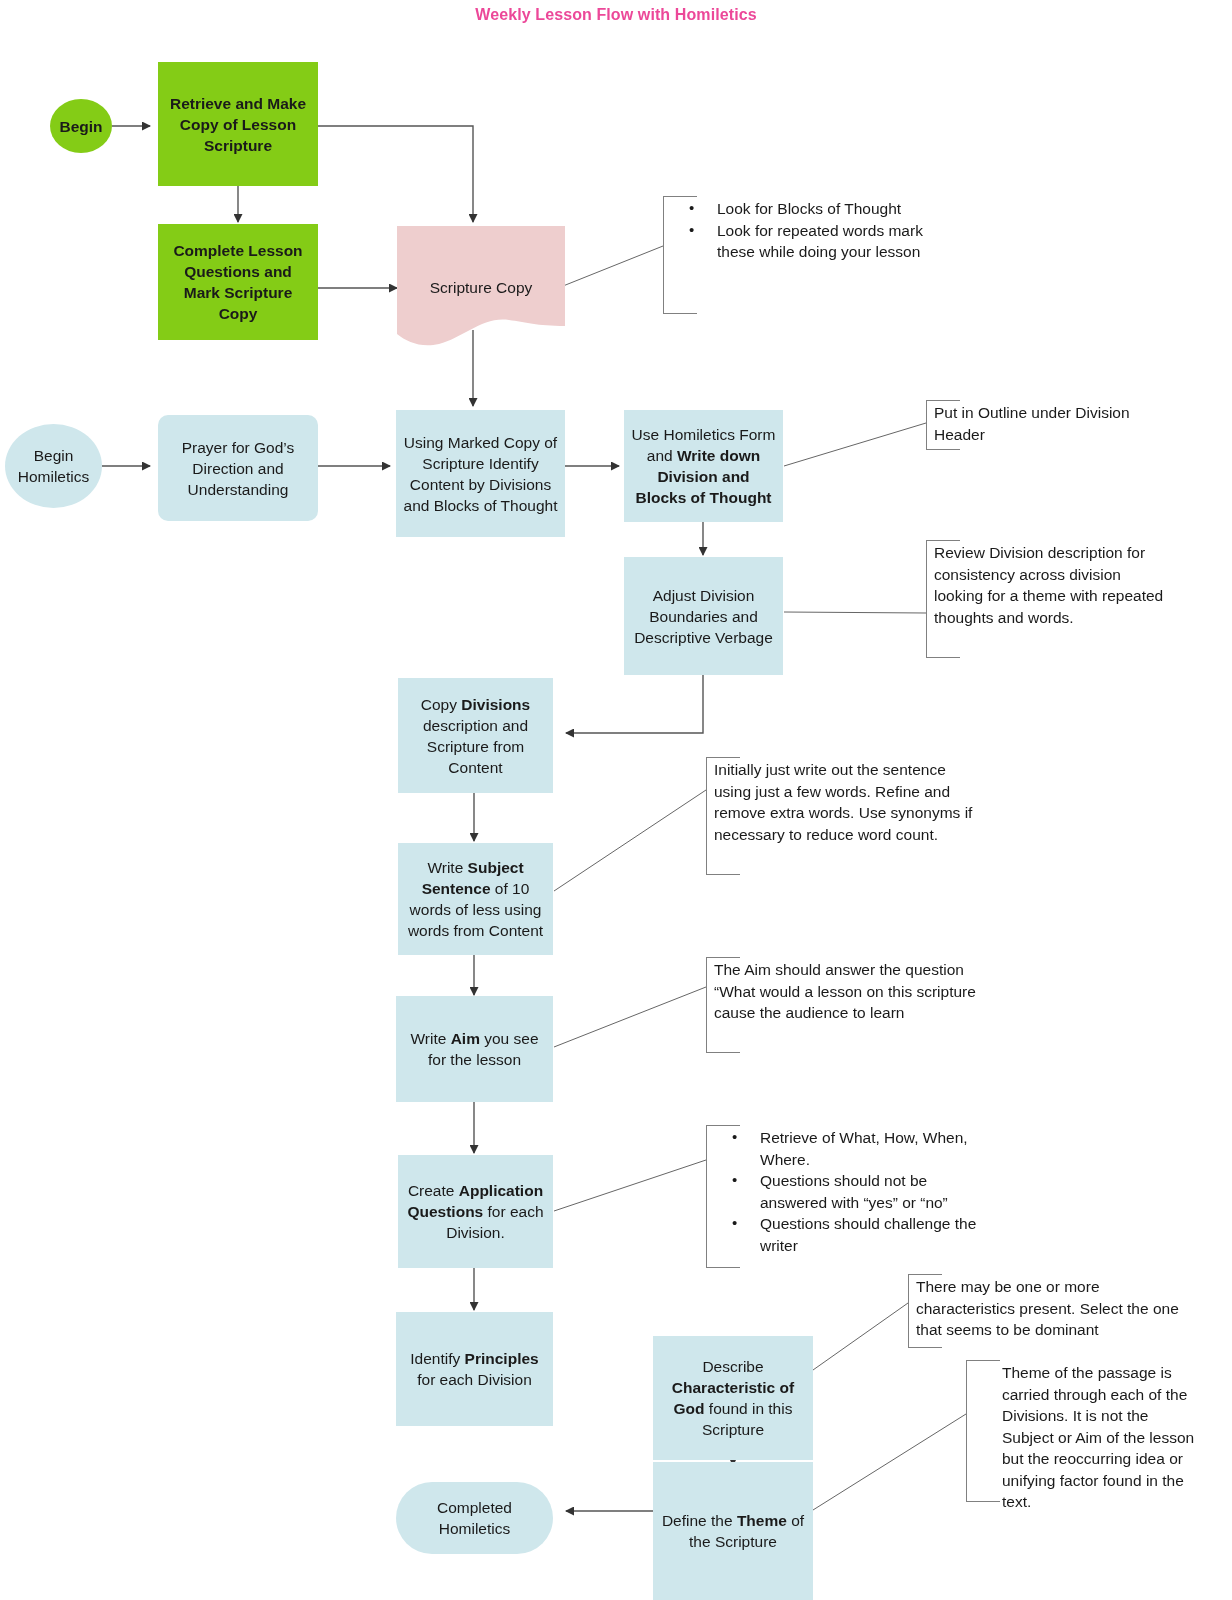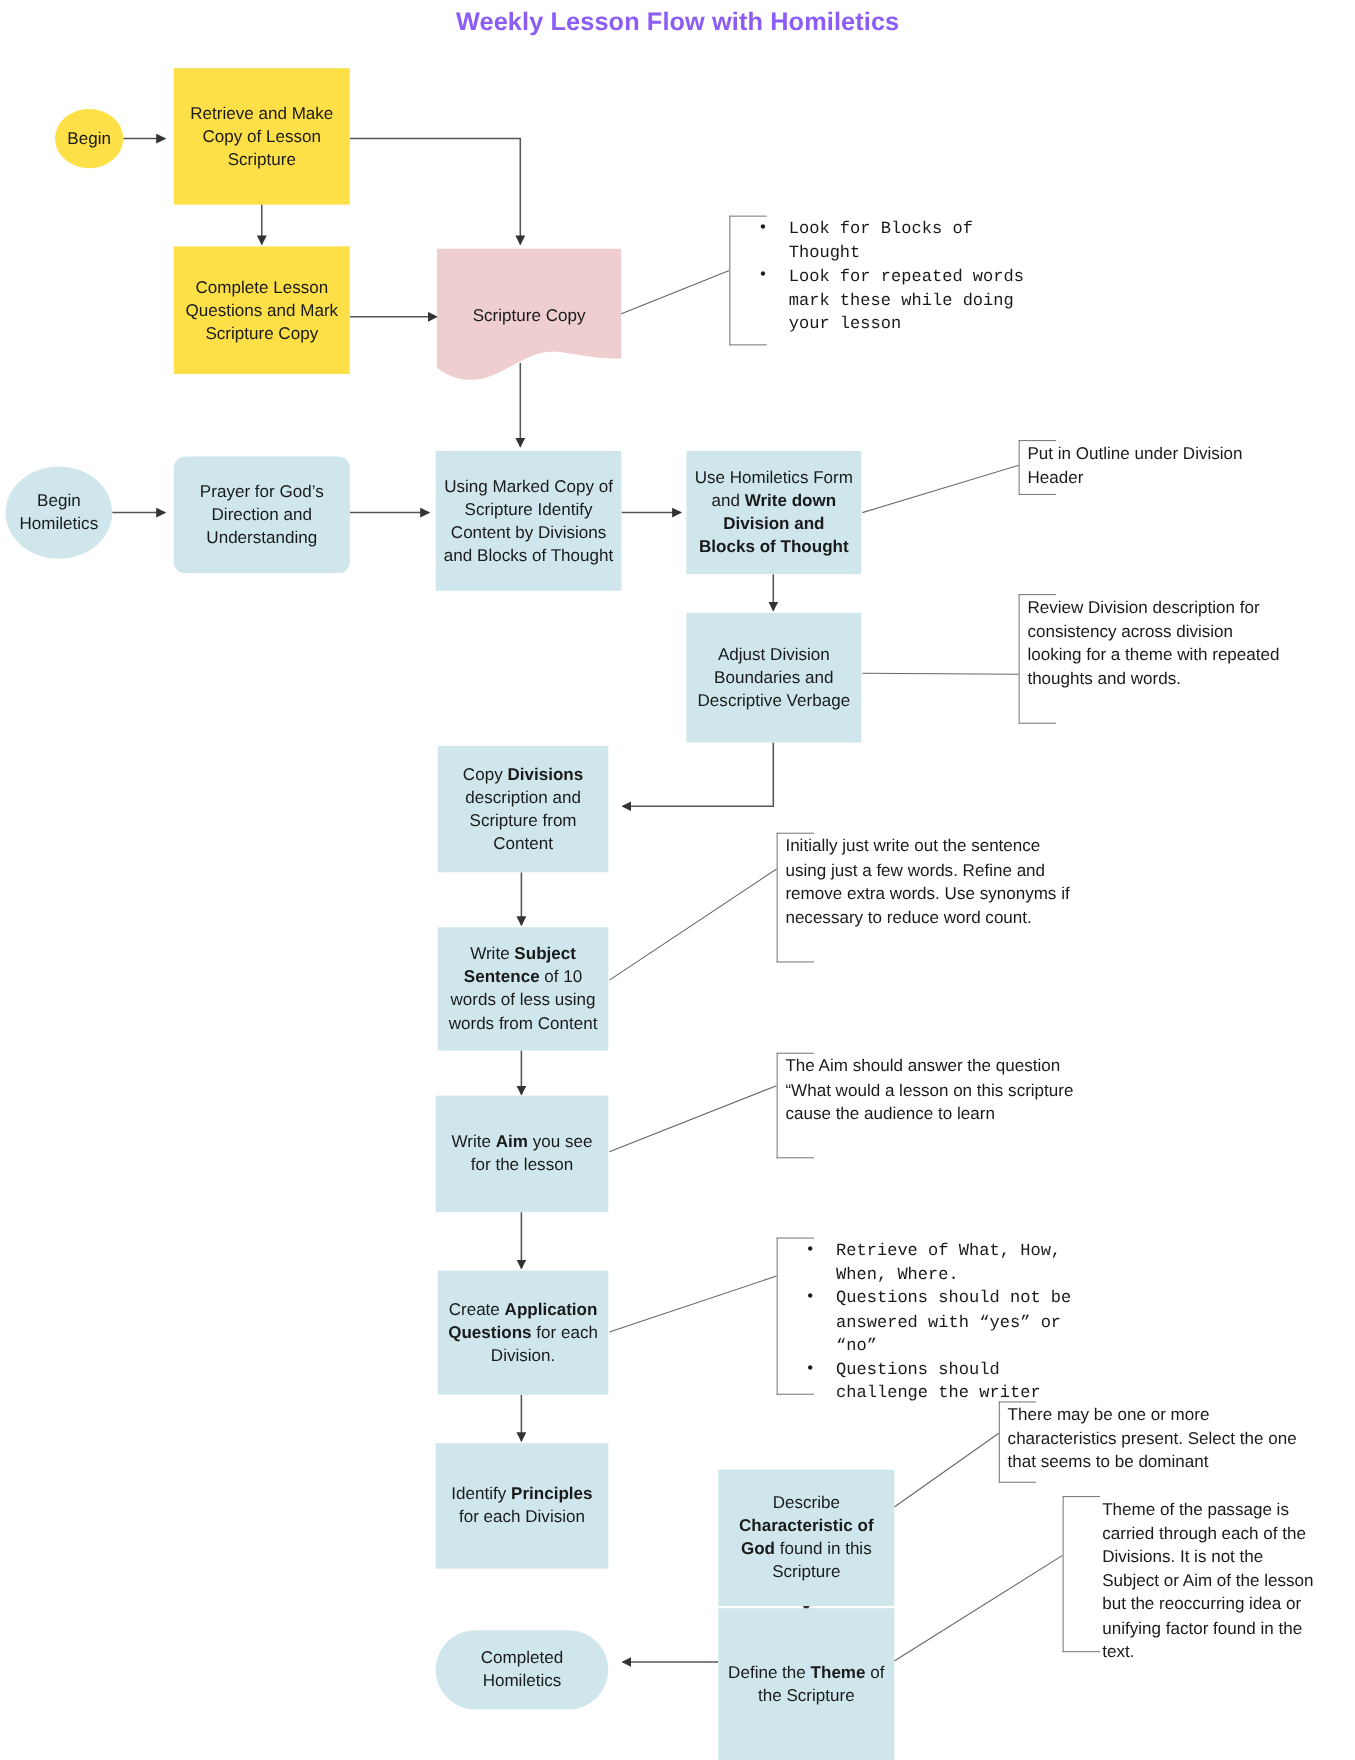--- a/index.html
+++ b/index.html
@@ -15,23 +15,23 @@
     color: #1a1a1a;
     overflow: hidden;
   }
 
   #diagram-title {
     position: absolute;
     left: 0;
     top: 6px;
     width: 1232px;
     text-align: center;
-    font-size: 23px;
+    font-size: 16px;
     font-weight: bold;
-    color: #8b5cf6;
+    color: #ec4899;
     letter-spacing: 0.1px;
   }
 
   .svg-layer {
     position: absolute;
     left: 0;
     top: 0;
     width: 1232px;
     height: 1600px;
     pointer-events: none;
@@ -43,21 +43,21 @@
     display: flex;
     align-items: center;
     justify-content: center;
     text-align: center;
     font-size: 15.5px;
     line-height: 21px;
     padding: 2px 6px;
   }
   .node .txt { display: block; width: 100%; }
 
-  .pink { background: #fde047; }
+  .pink { background: #84cc16; font-weight: bold; }
   .blue { background: #cfe7ec; }
 
   .ellipse { border-radius: 50%; }
   .stadium { border-radius: 44px; }
 
   
   .doc-shape {
     background: transparent;
   }
 
@@ -74,21 +74,20 @@
     background: #808080;
   }
   .cl-left  { left: 0; top: 0; bottom: 0; width: 1px; }
   .cl-top   { left: 0; top: 0; height: 1px; width: 34px; }
   .cl-bot   { left: 0; bottom: 0; height: 1px; width: 34px; }
 
   .callout ul {
     margin: 0;
     padding: 0 0 0 46px;
     list-style: none;
-    font-family: Liberation Mono, monospace;
   }
   .callout li {
     position: relative;
     margin: 0 0 0 0;
   }
   .callout li::before {
     content: "\2022";
     position: absolute;
     left: -28px;
     top: -1px;

